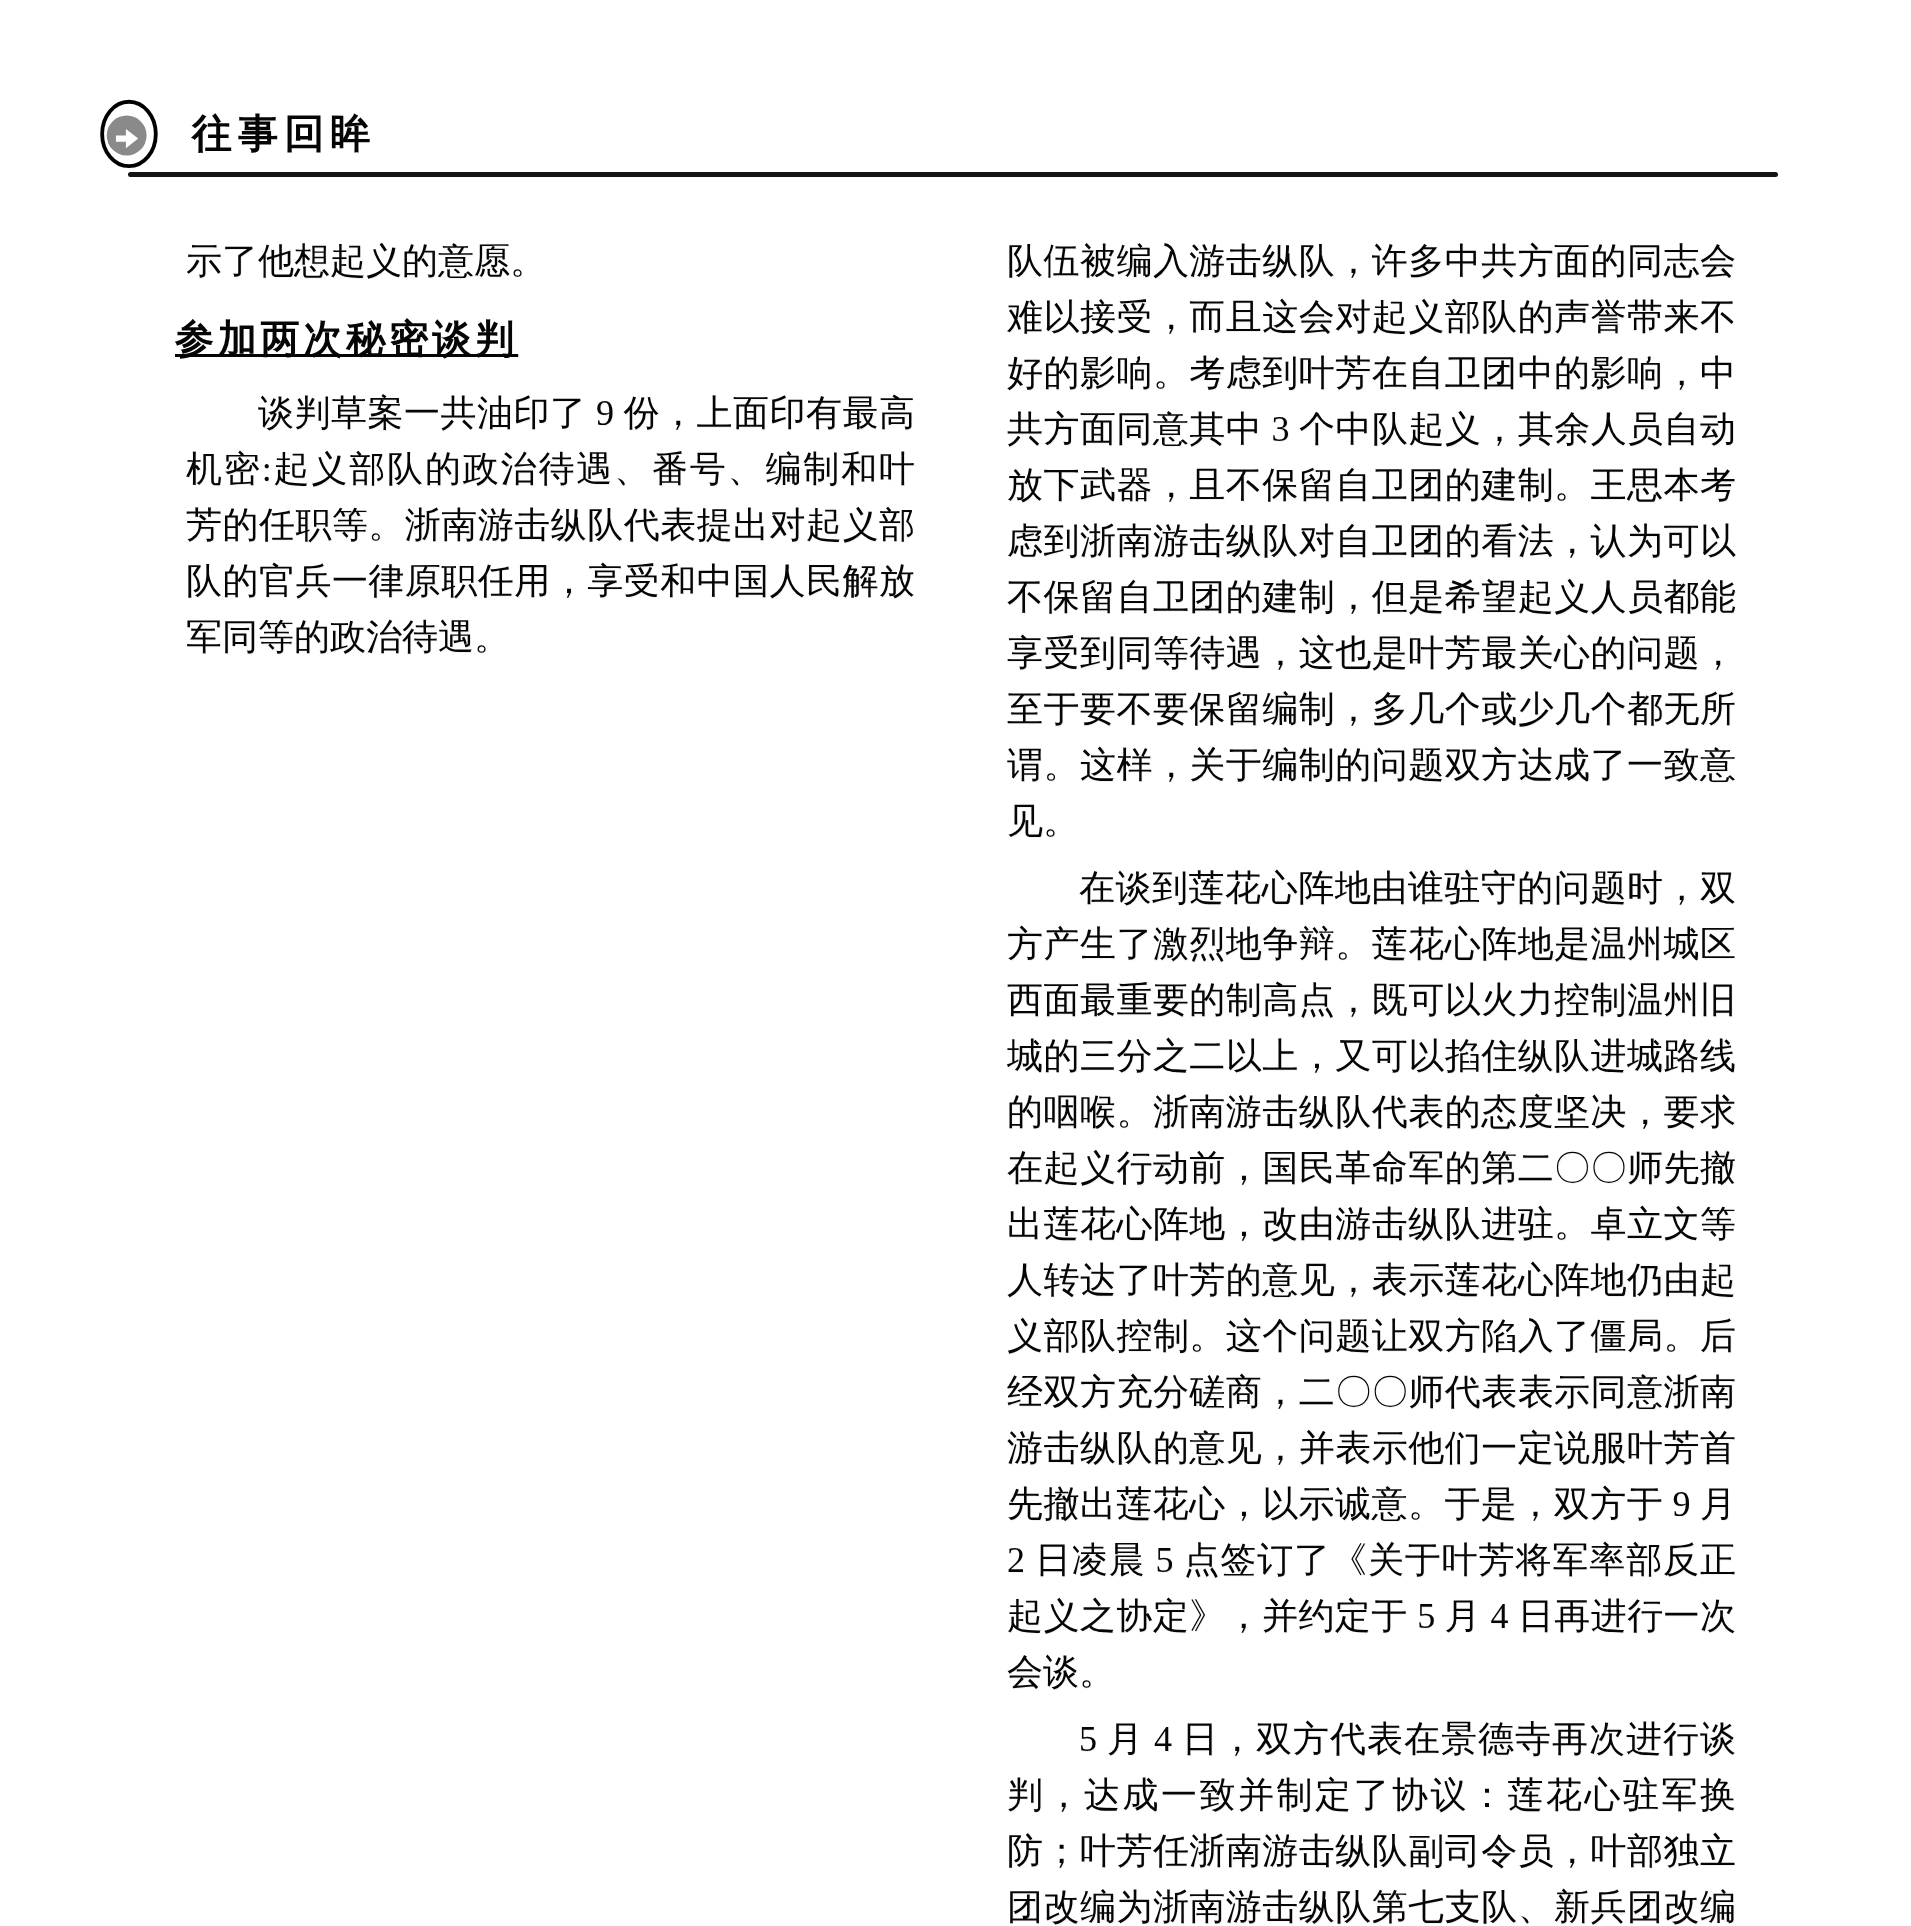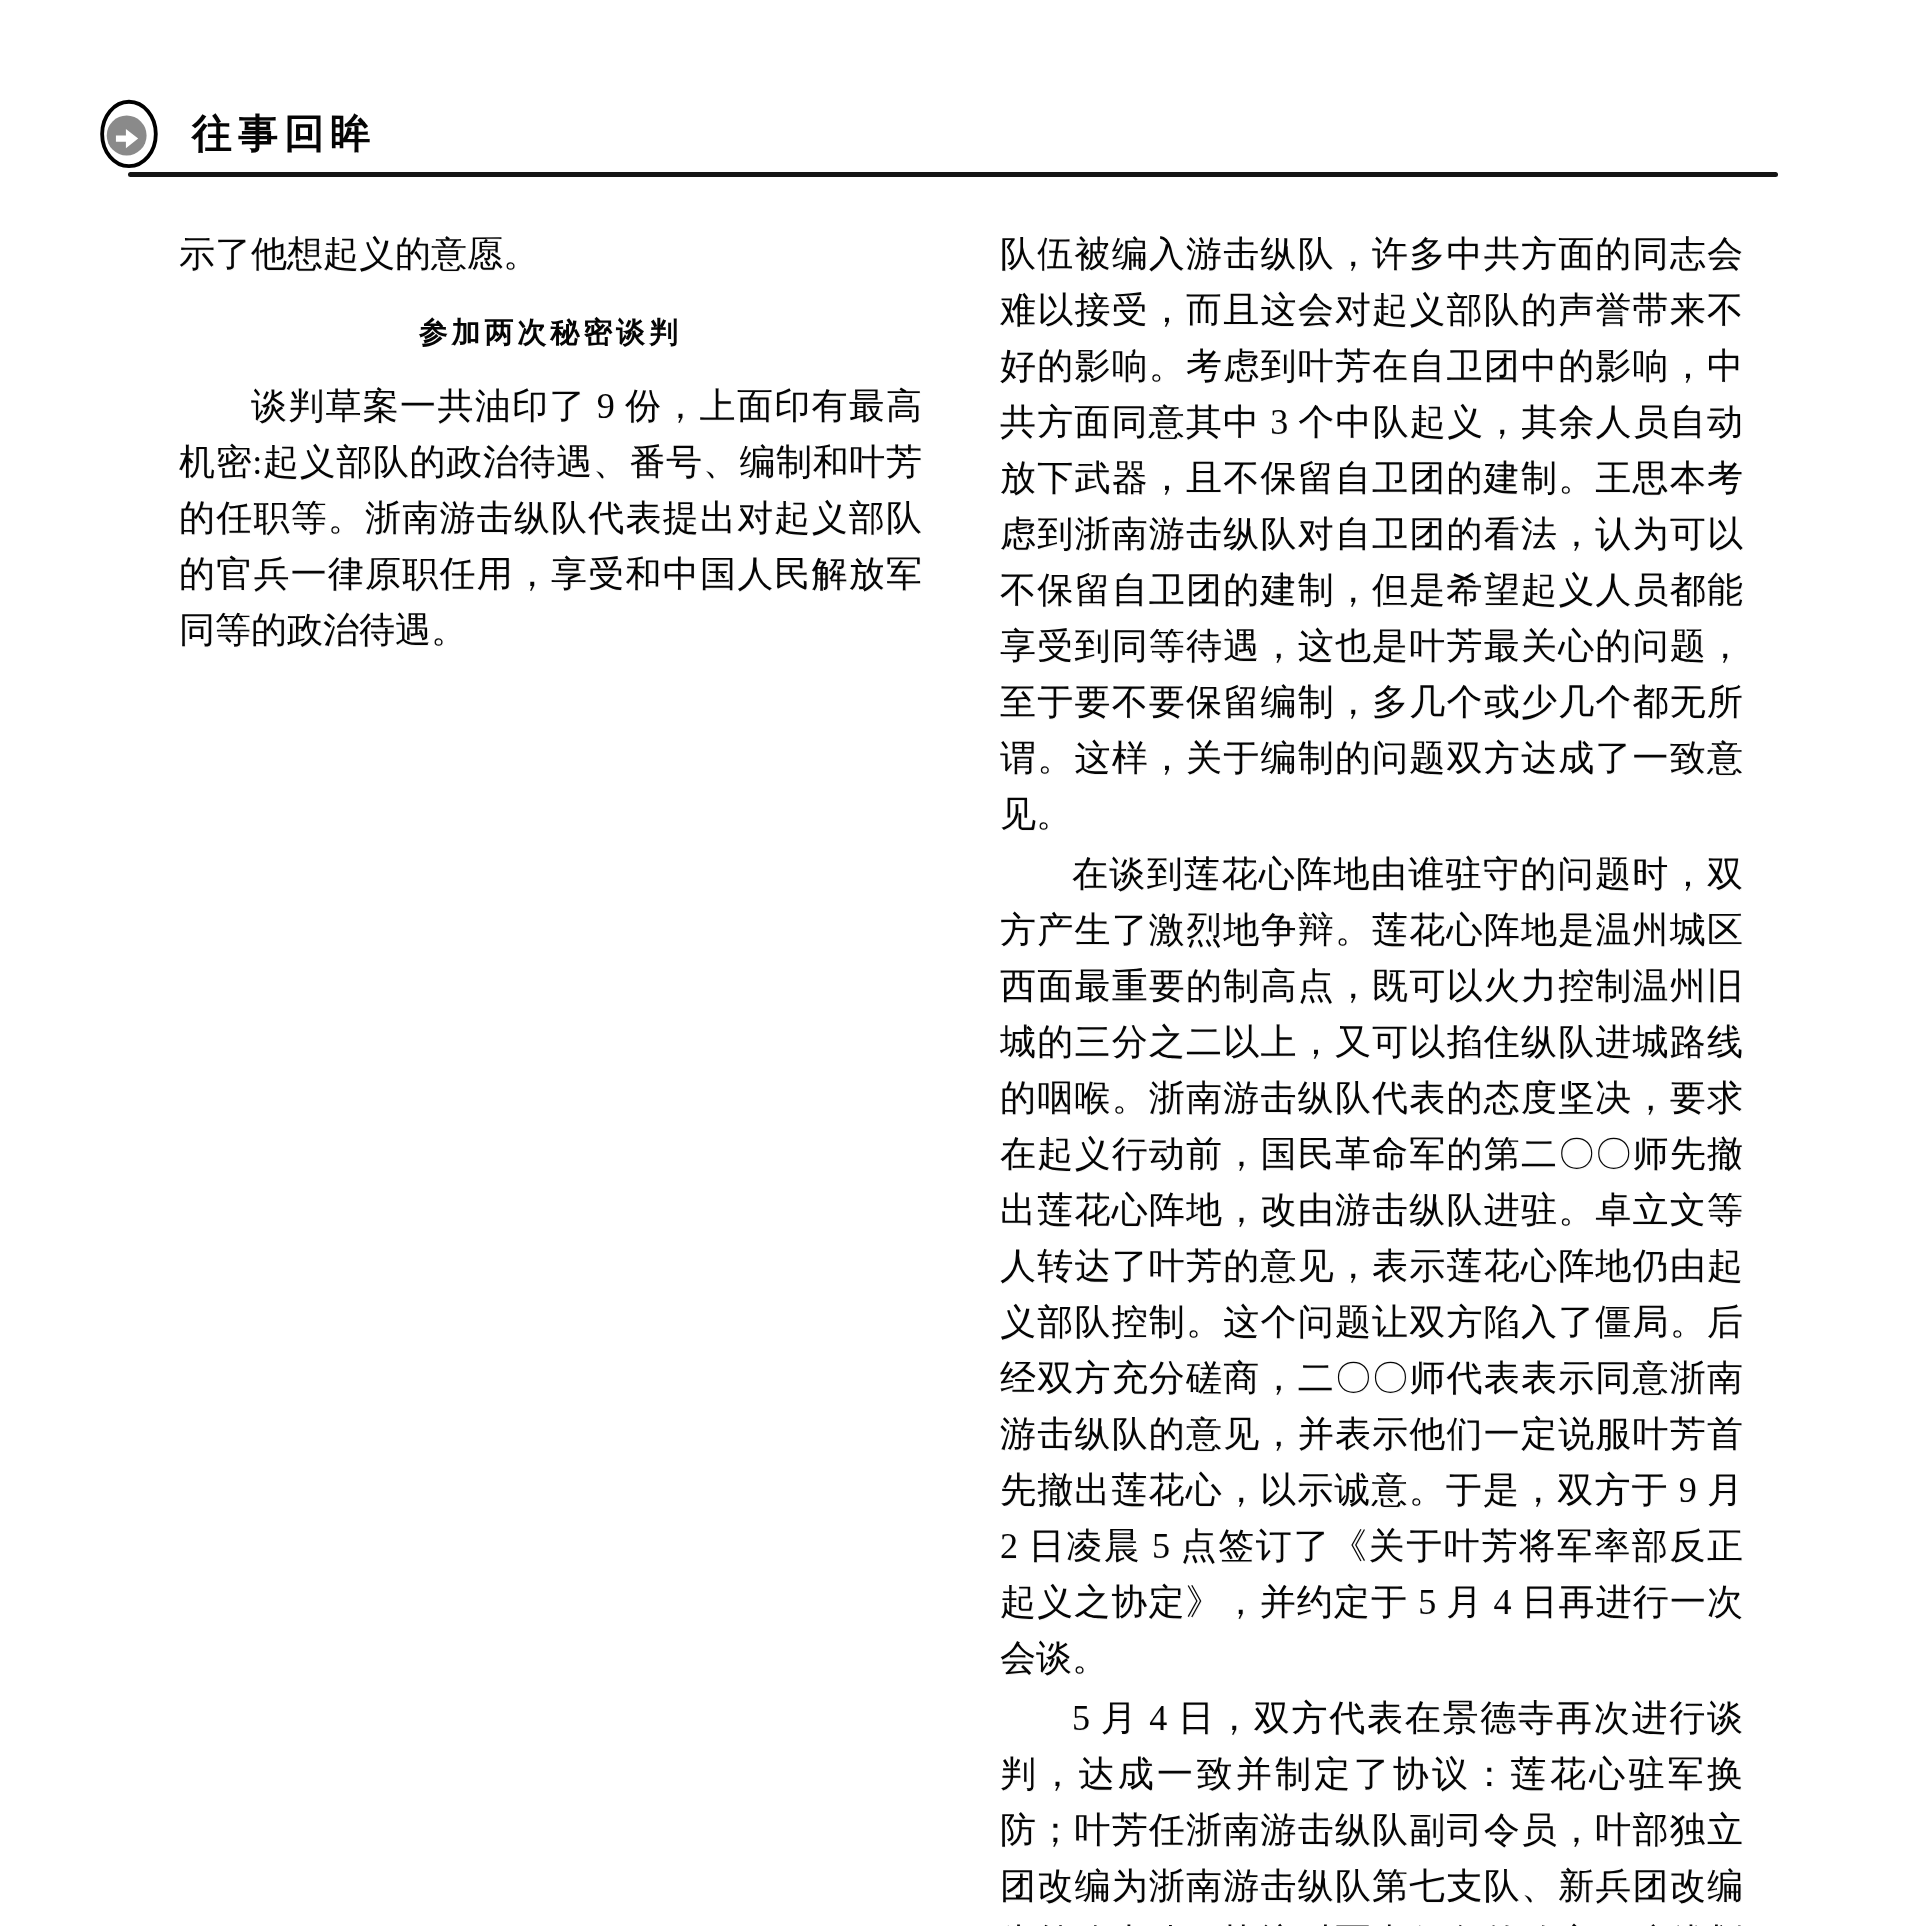--- a/index.html
+++ b/index.html
@@ -20,31 +20,31 @@
   }
   .masthead-rule{
     position:absolute;left:128px;top:172px;width:1650px;height:5px;
     background:#141414;border-radius:2.7px;
   }
   
   .col{position:absolute;top:222px;width:751px;}
   .col-left{left:175px;}
   .col-right{left:996px;}
   .col p{
-    margin:4px;
+    margin:11px;
     font-size:36px;line-height:56px;
     text-align:justify;
     text-shadow:0.8px 0.8px 0 rgba(0,0,0,.05);
   }
   .indent{text-indent:2em;}
   .section-heading{
     margin:22.3px 0 17.7px 0;
     font-family:"Liberation Sans","DejaVu Sans",sans-serif;
-    font-weight:bold;font-size:29px;line-height:56px;
-    letter-spacing:3.9px;text-align:center;
+    font-weight:bold;font-size:39px;line-height:56px;
+    letter-spacing:3.9px;text-align:left;text-decoration:underline;
   }
 </style>
 </head>
 <body>
 
 <div class="page">
 
   <div class="masthead-icon">
     <svg width="69" height="77" viewBox="0 0 180 200">
       <ellipse cx="86" cy="96" rx="70" ry="84" fill="none" stroke="#000000" stroke-width="10"></ellipse>

